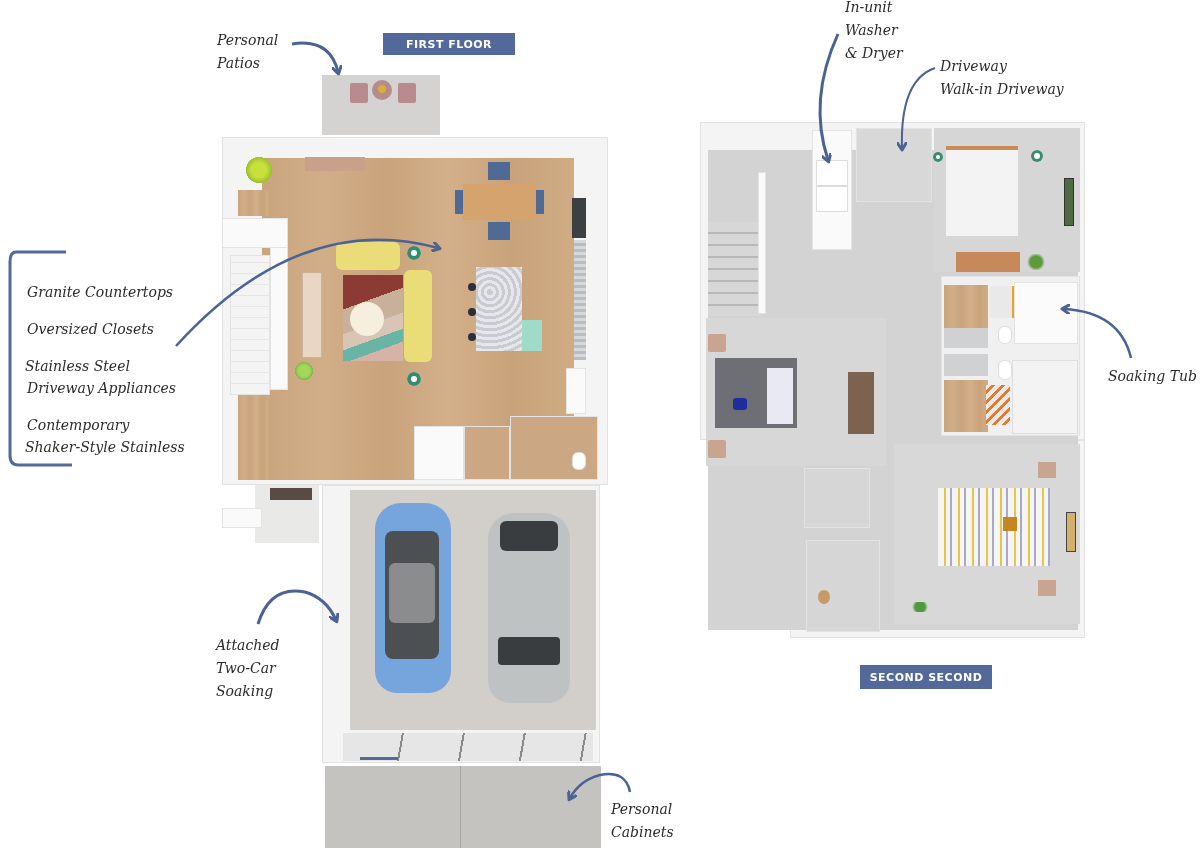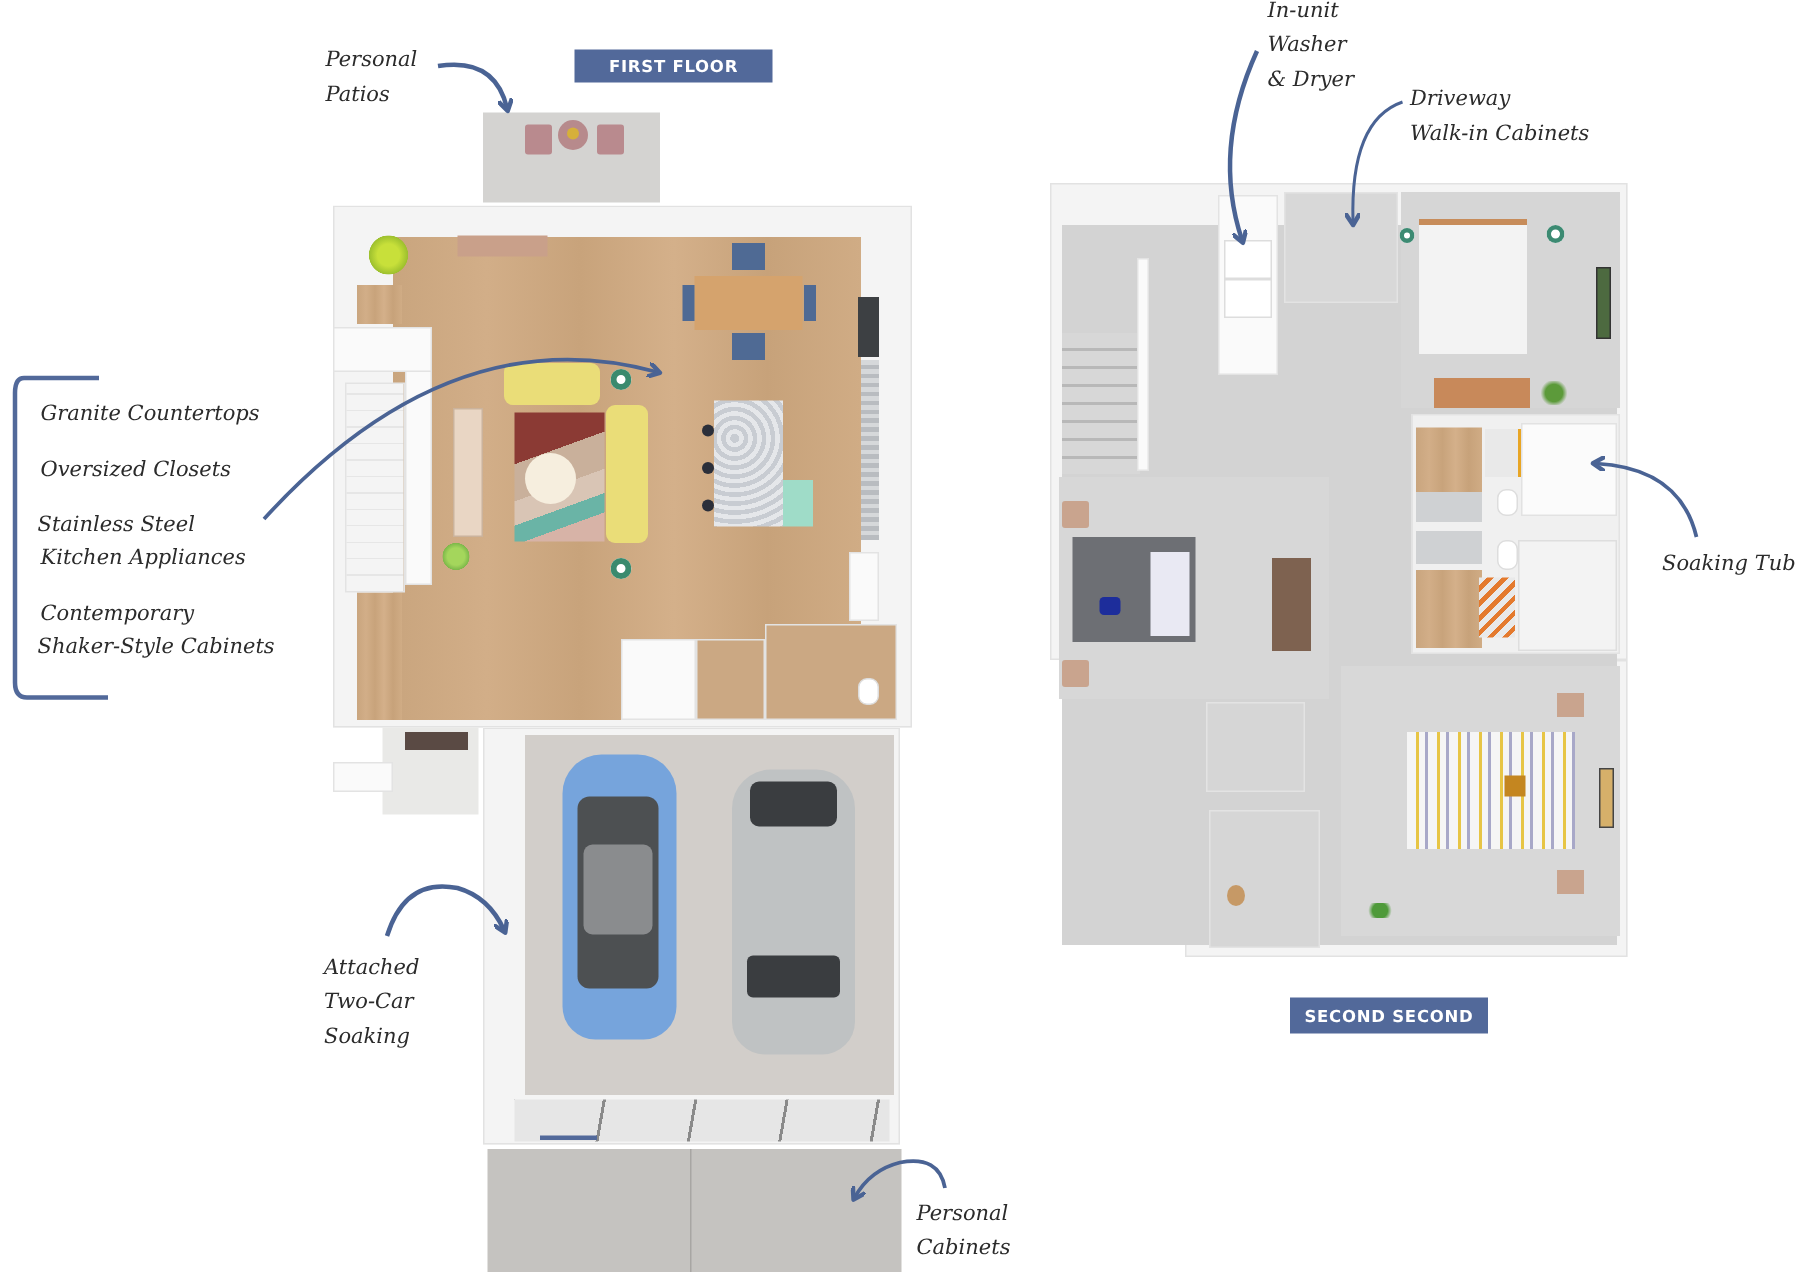--- a/index.html
+++ b/index.html
@@ -161,45 +161,45 @@
 </div>
 
 <div class="hand" style="left:845px; top:-4px;">
   <div>In-unit</div>
   <div>Washer</div>
   <div>&amp; Dryer</div>
 </div>
 
 <div class="hand" style="left:940px; top:55px;">
   <div>Driveway</div>
-  <div>Walk-in Cabinets</div>
+  <div>Walk-in Driveway</div>
 </div>
 
 <div class="hand" style="left:1108px; top:365px;">
   <div>Soaking Tub</div>
 </div>
 
 <div class="hand" style="left:216px; top:634px;">
   <div>Attached</div>
   <div>Two-Car</div>
   <div>Soaking</div>
 </div>
 
 <div class="hand" style="left:611px; top:798px;">
   <div>Personal</div>
   <div>Cabinets</div>
 </div>
 
 <div class="hand" style="left:27px; top:265px; line-height:22px;">
-  <div style="margin-bottom:15px;">Granite Countertops</div>
+  <div style="margin-bottom:15px;margin-top:16px;">Granite Countertops</div>
   <div style="margin-bottom:15px;">Oversized Closets</div>
   <div style="margin-left:-2px;">Stainless Steel</div>
-  <div style="margin-bottom:15px;">Kitchen Appliances</div>
+  <div style="margin-bottom:15px;">Driveway Appliances</div>
   <div>Contemporary</div>
-  <div style="margin-left:-2px;">Shaker-Style Cabinets</div>
+  <div style="margin-left:-2px;">Shaker-Style Stainless</div>
 </div>
 
 <svg class="overlay" width="1204" height="848" viewBox="0 0 1204 848">
   <defs>
     <marker id="ah" markerWidth="10" markerHeight="10" refX="6" refY="5" orient="auto" markerUnits="userSpaceOnUse">
       <path d="M0,0 L8,5 L0,10" fill="none" stroke="#4a6394" stroke-width="3" stroke-linecap="round" stroke-linejoin="round"></path>
     </marker>
   </defs>
 
   <path d="M66,252 L16,252 Q10,252 10,262 L10,455 Q10,465 18,465 L72,465" fill="none" stroke="#52699a" stroke-width="3"></path>

